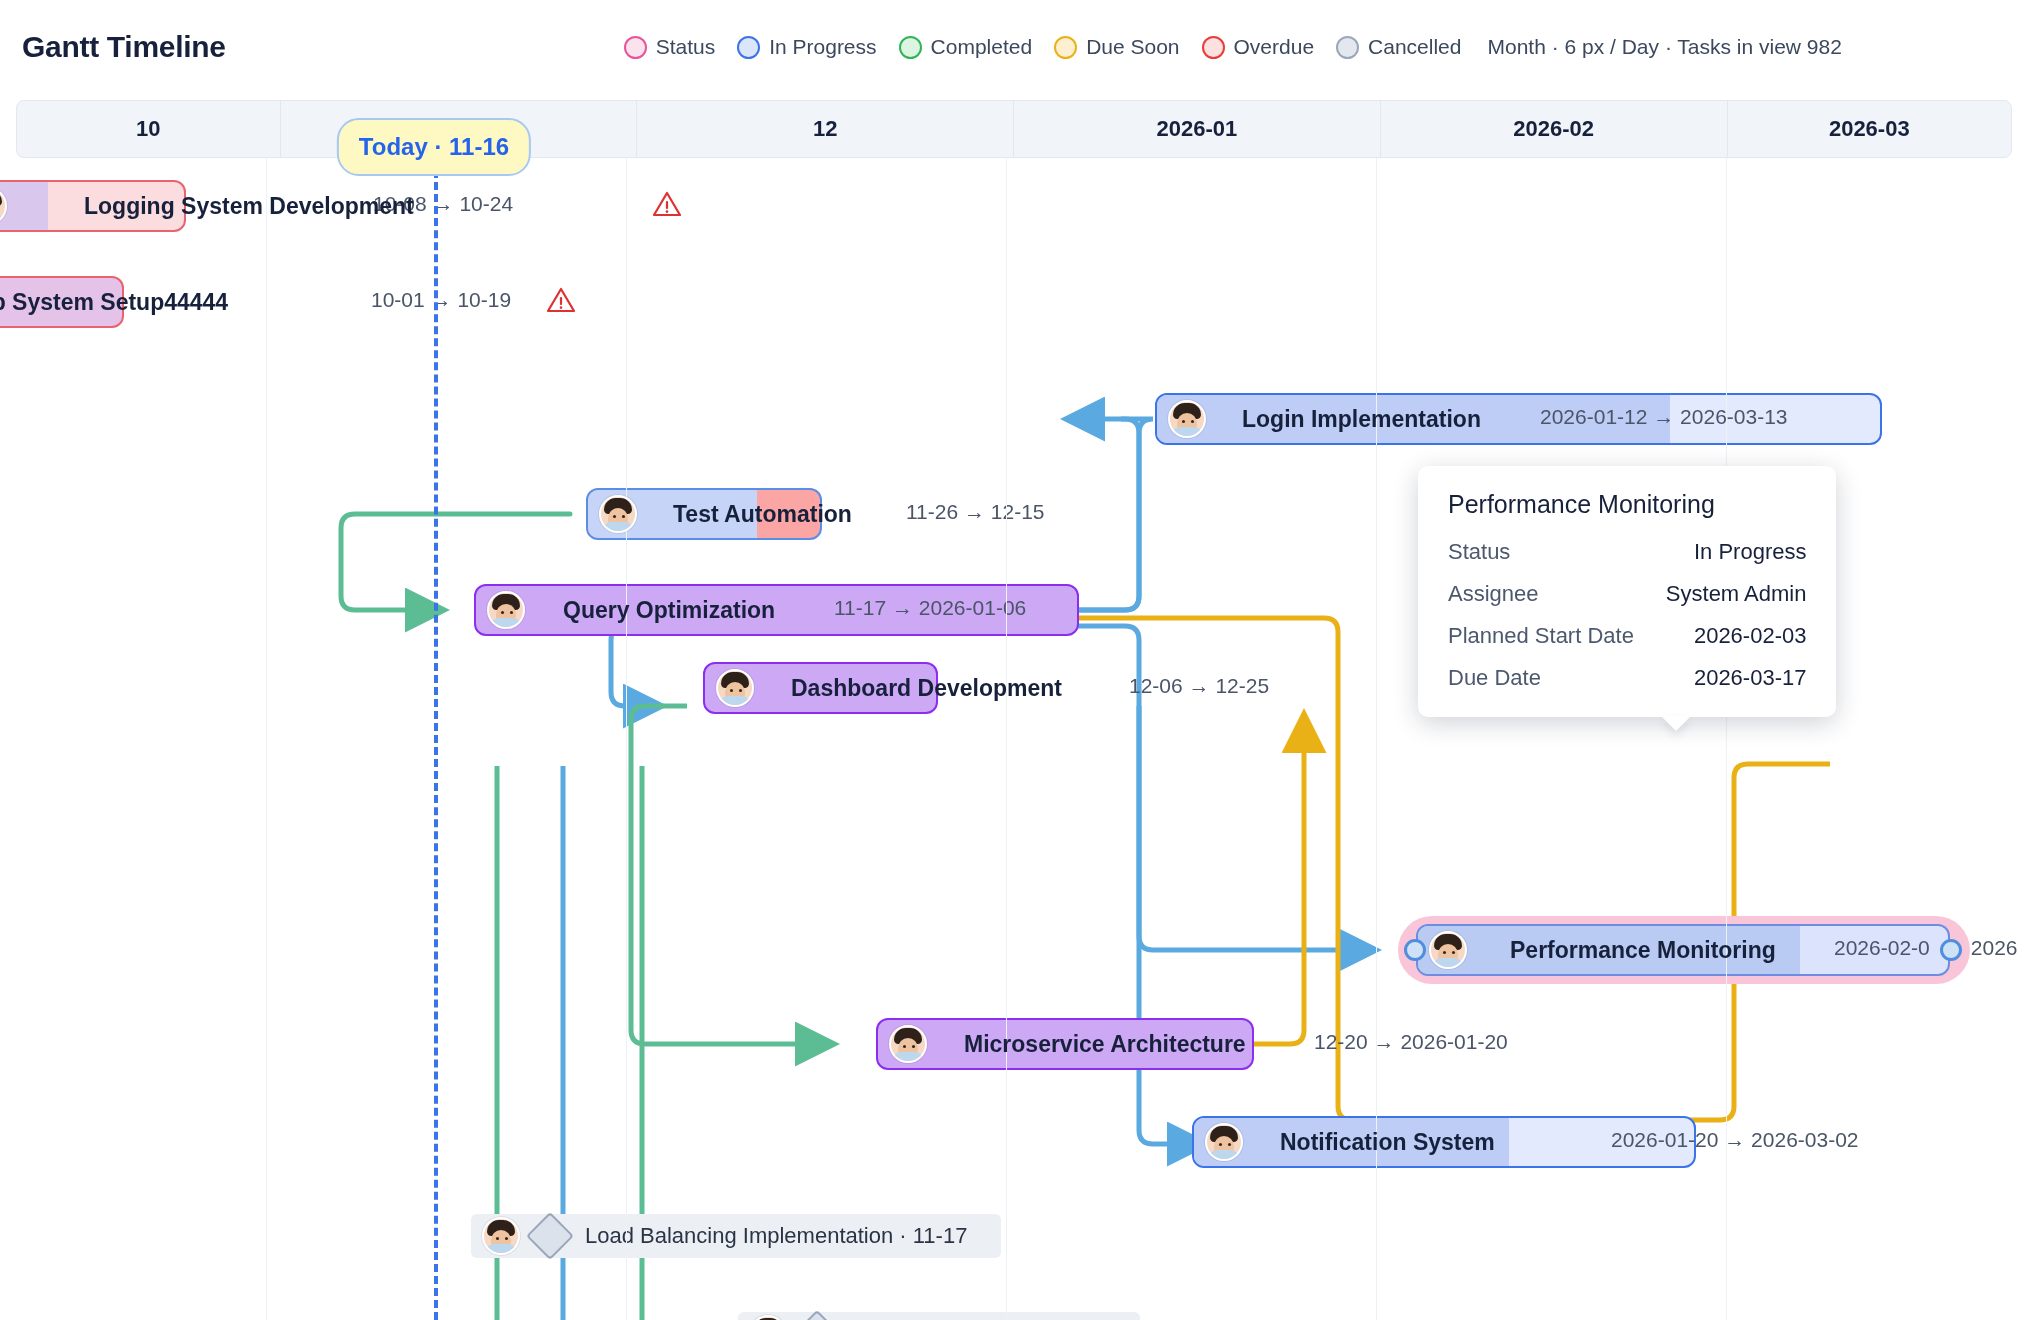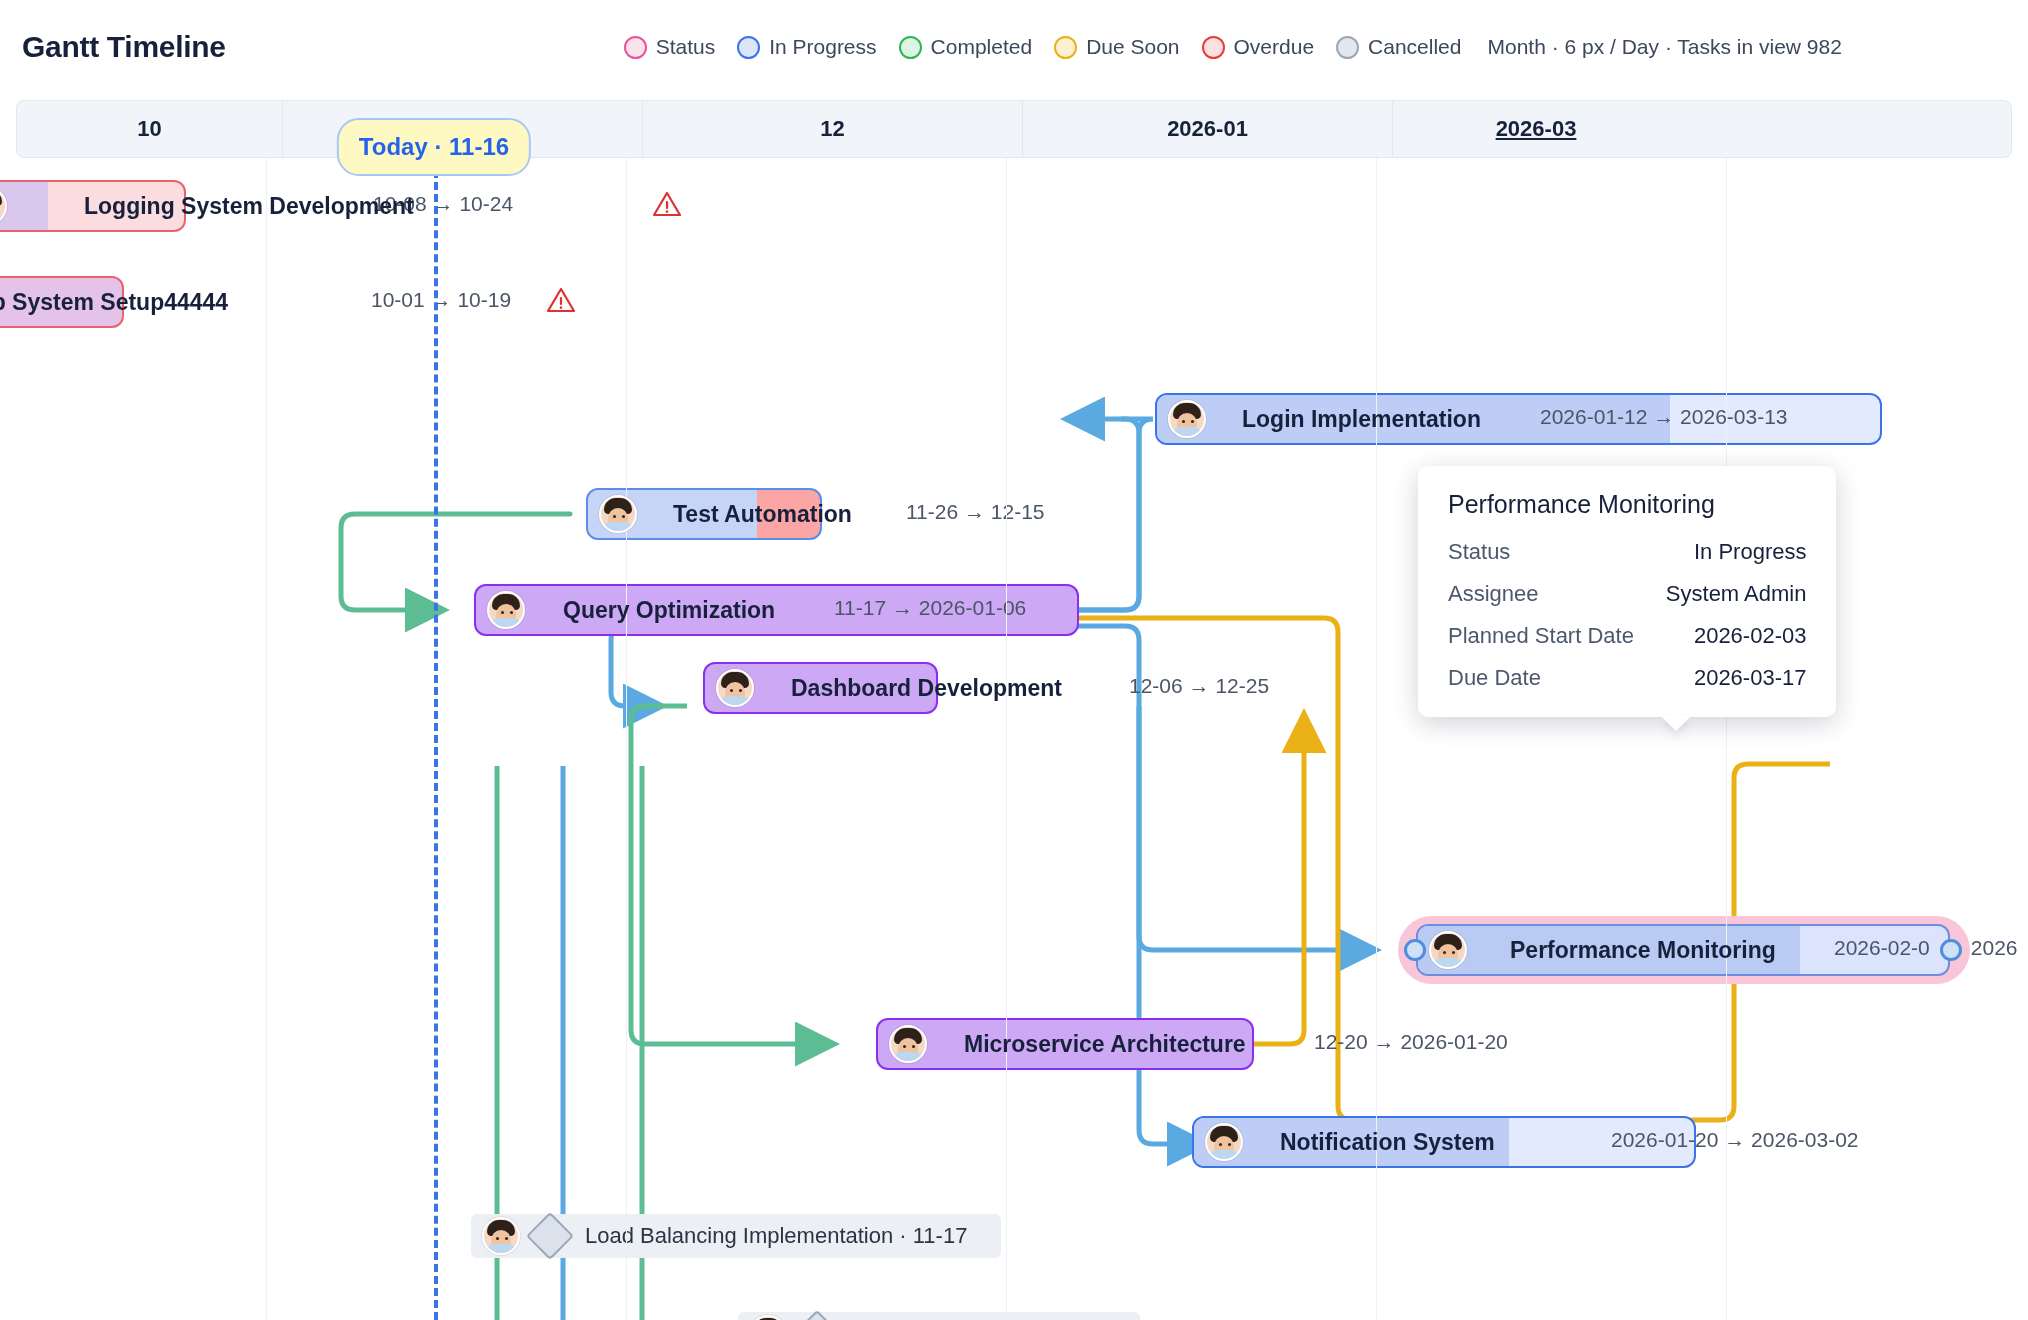--- a/index.html
+++ b/index.html
@@ -220,21 +220,22 @@
       </div>
     </div>
   <div class="meta">Month · 6 px / Day · Tasks in view 982</div>
 </div>
 
 <div class="tl-head" id="tl-head">
     <div class="tl-cell" style="width: 266px;">10</div>
     <div class="tl-cell" style="width: 360px;">11</div>
     <div class="tl-cell" style="width: 380px;">12</div>
     <div class="tl-cell" style="width: 370px;">2026-01</div>
-    <div class="tl-cell" style="width: 286px; text-decoration: underline;">2026-03</div>
+    <div class="tl-cell" style="width: 350px;">2026-02</div>
+    <div class="tl-cell" style="width: 286px;">2026-03</div>
   </div>
 
 <div class="canvas" id="canvas">
   <svg class="connectors" viewBox="0 0 2028 1162">
     <defs>
       <marker id="ag" markerWidth="9" markerHeight="9" refX="7" refY="4.5" orient="auto">
         <path d="M0,0 L9,4.5 L0,9 z" fill="#5cbd95"></path>
       </marker>
       <marker id="ab" markerWidth="9" markerHeight="9" refX="7" refY="4.5" orient="auto">
         <path d="M0,0 L9,4.5 L0,9 z" fill="#5aa9e0"></path>

